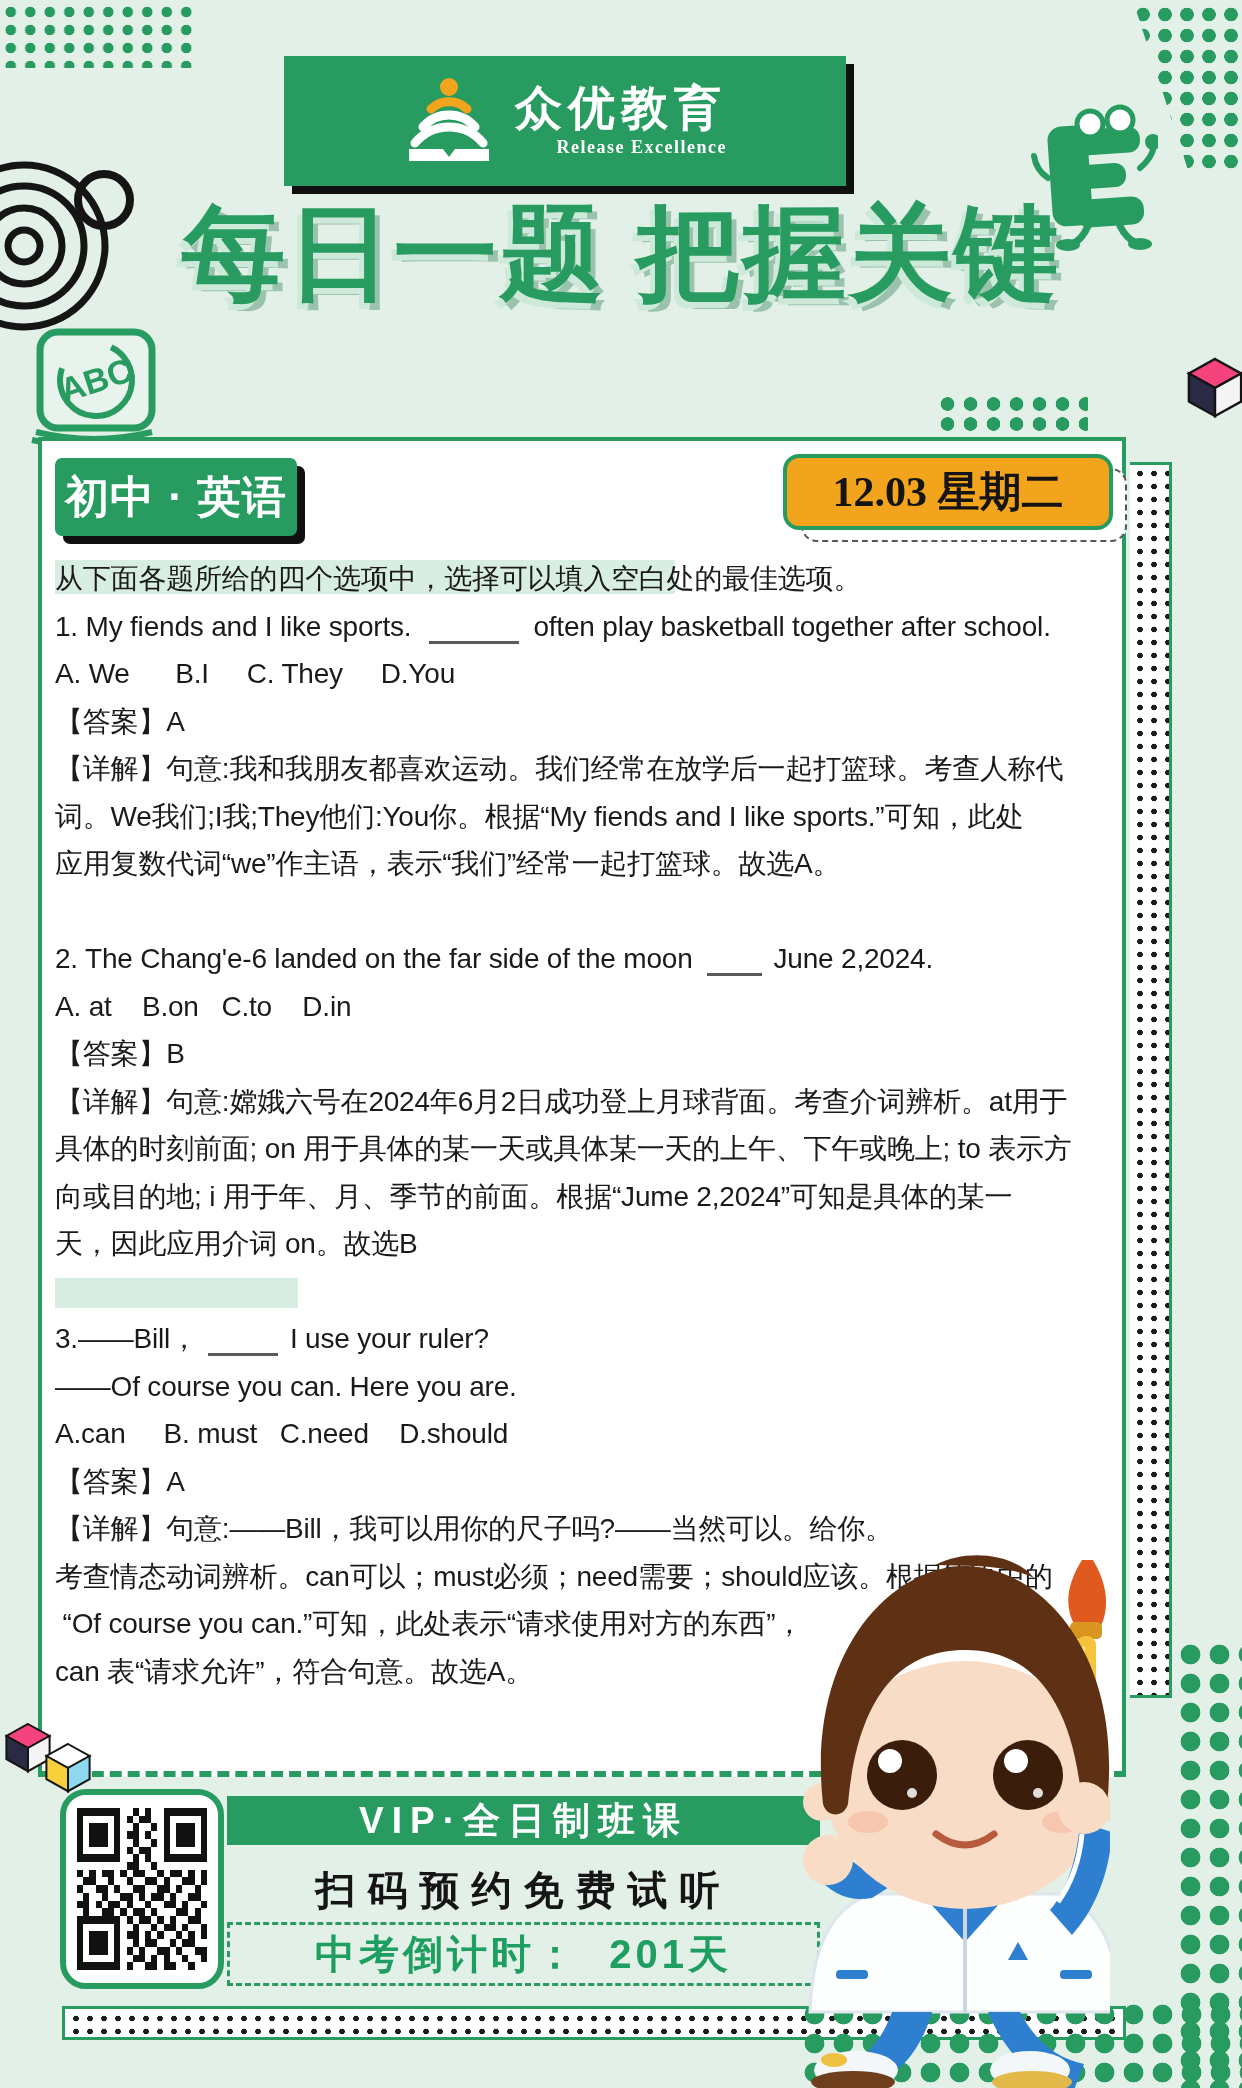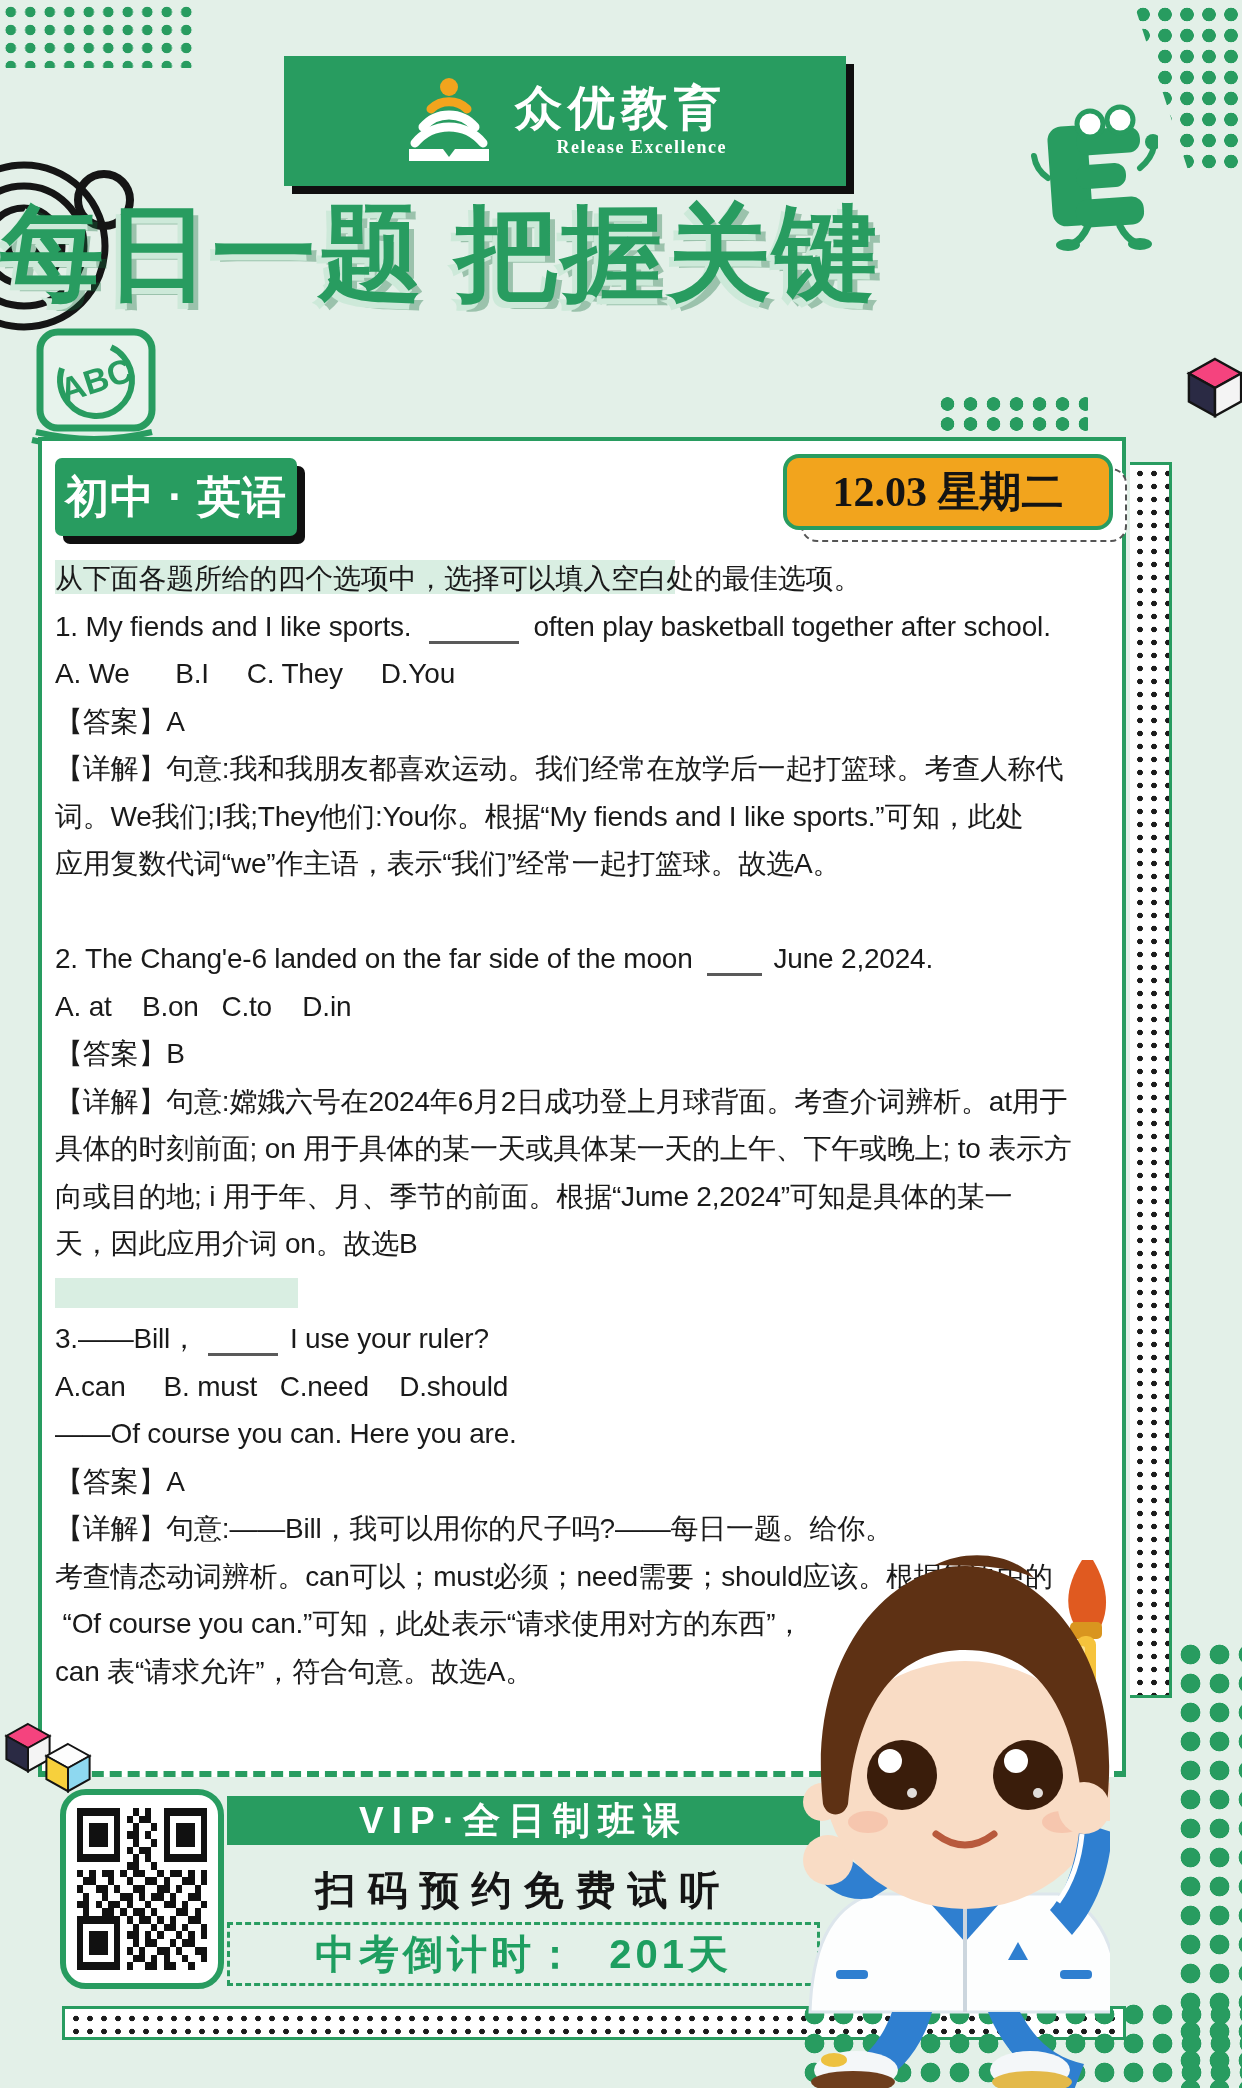--- a/index.html
+++ b/index.html
@@ -30,21 +30,21 @@
     border-radius:50%;z-index:1;}
 
   
   .banner{left:284px;top:56px;width:562px;height:130px;background:#289c60;z-index:2;
     box-shadow:8px 8px 0 #0f0f0f;display:flex;align-items:center;justify-content:center;gap:20px;font-family:Liberation Serif, serif;}
   .brand-col{display:flex;flex-direction:column;}
   .brand-name{color:#fff;font-size:47px;font-weight:900;letter-spacing:6px;line-height:1.05;}
   .brand-slogan{color:#fff;font-size:18px;font-weight:600;letter-spacing:1.5px;text-align:right;margin-top:3px;}
 
   
-  .title{left:0;top:185px;width:1242px;text-align:left;z-index:2;
+  .title{left:0;top:185px;width:1242px;text-align:center;z-index:2;
     font-size:104px;font-weight:900;color:#289c60;white-space:nowrap;letter-spacing:2px;
     text-shadow:-5px 6px 0 #cde9d9,5px 7px 0 rgba(20,110,60,.35);}
 
   
   .card{left:38px;top:437px;width:1088px;height:1340px;background:#fff;z-index:2;
     border:4px solid #289c60;border-bottom:6px dashed #289c60;box-sizing:border-box;overflow:hidden;}
   .strip-right{left:1130px;top:462px;width:42px;height:1236px;background:#fff;z-index:2;
     border:3px solid #289c60;border-left:0;box-sizing:border-box;
     background-image:radial-gradient(circle,#1c1c1c 2.6px,transparent 3.1px);
     background-size:14px 13px;background-position:3px 2px;}
@@ -188,25 +188,25 @@
     <div>
         <div class="line">【详解】句意:嫦娥六号在2024年6月2日成功登上月球背面。考查介词辨析。at用于</div>
         <div class="line">具体的时刻前面; on 用于具体的某一天或具体某一天的上午、下午或晚上; to 表示方</div>
         <div class="line">向或目的地; i 用于年、月、季节的前面。根据“Jume 2,2024”可知是具体的某一</div>
         <div class="line">天，因此应用介词 on。故选B</div>
       </div>
 
     <div class="line bar-line"><span class="hbar"></span></div>
 
     <div class="line"><span>3.——Bill，</span><span class="blank w70"></span><span>I use your ruler?</span></div>
+    <div class="line">——Of course you can. Here you are.</div>
     <div class="line">A.can     B. must   C.need    D.should</div>
-    <div class="line">——Of course you can. Here you are.</div>
     <div class="line">【答案】A</div>
     <div>
-        <div class="line">【详解】句意:——Bill，我可以用你的尺子吗?——每日一题。给你。</div>
+        <div class="line">【详解】句意:——Bill，我可以用你的尺子吗?——当然可以。给你。</div>
         <div class="line">考查情态动词辨析。can可以；must必须；need需要；should应该。根据答语中的</div>
         <div class="line"> “Of course you can.”可知，此处表示“请求使用对方的东西”，</div>
         <div class="line">can 表“请求允许”，符合句意。故选A。</div>
       </div>
   </div>
 
   <svg class="abs cube" style="left:4px;top:1722px;" width="48" height="52" viewBox="0 0 60 64">
     <polygon points="30,2 57,17 30,32 3,17" fill="#f5437e" stroke="#141414" stroke-width="2.5"></polygon>
     <polygon points="3,17 30,32 30,61 3,46" fill="#2a2a44" stroke="#141414" stroke-width="2.5"></polygon>
     <polygon points="57,17 30,32 30,61 57,46" fill="#f4f4f4" stroke="#141414" stroke-width="2.5"></polygon>

